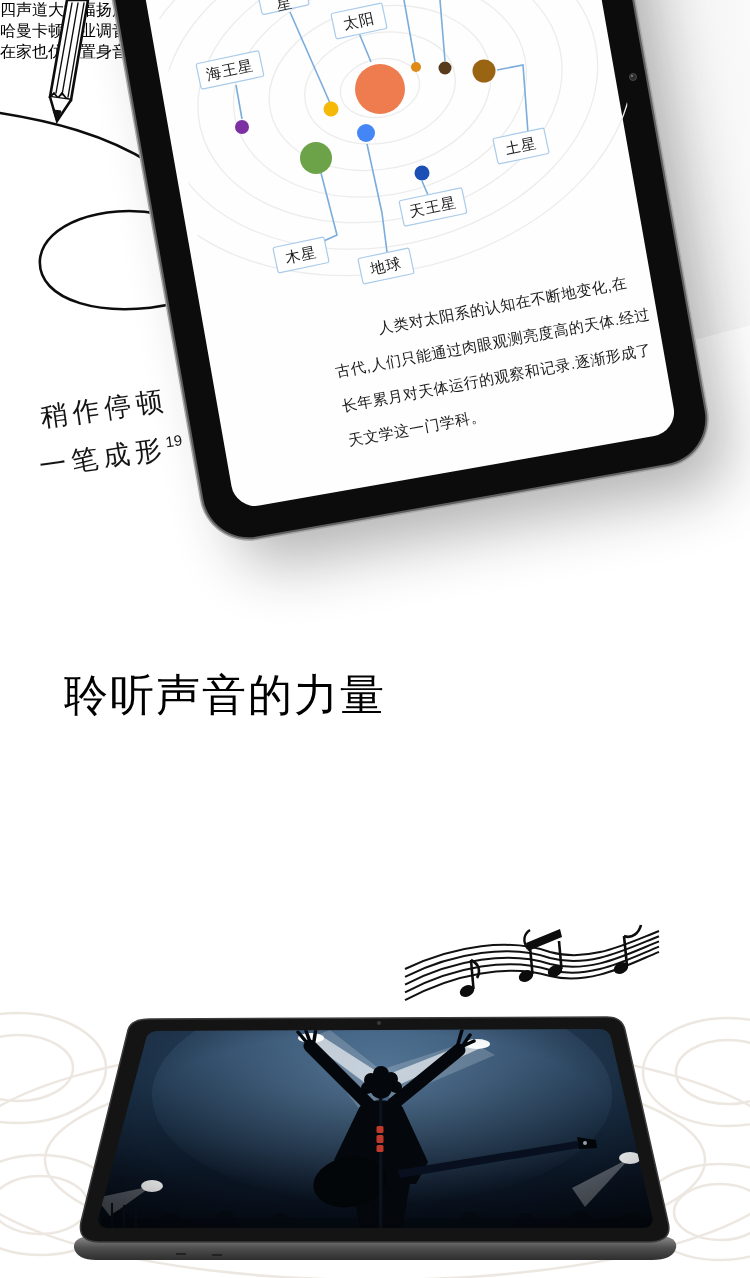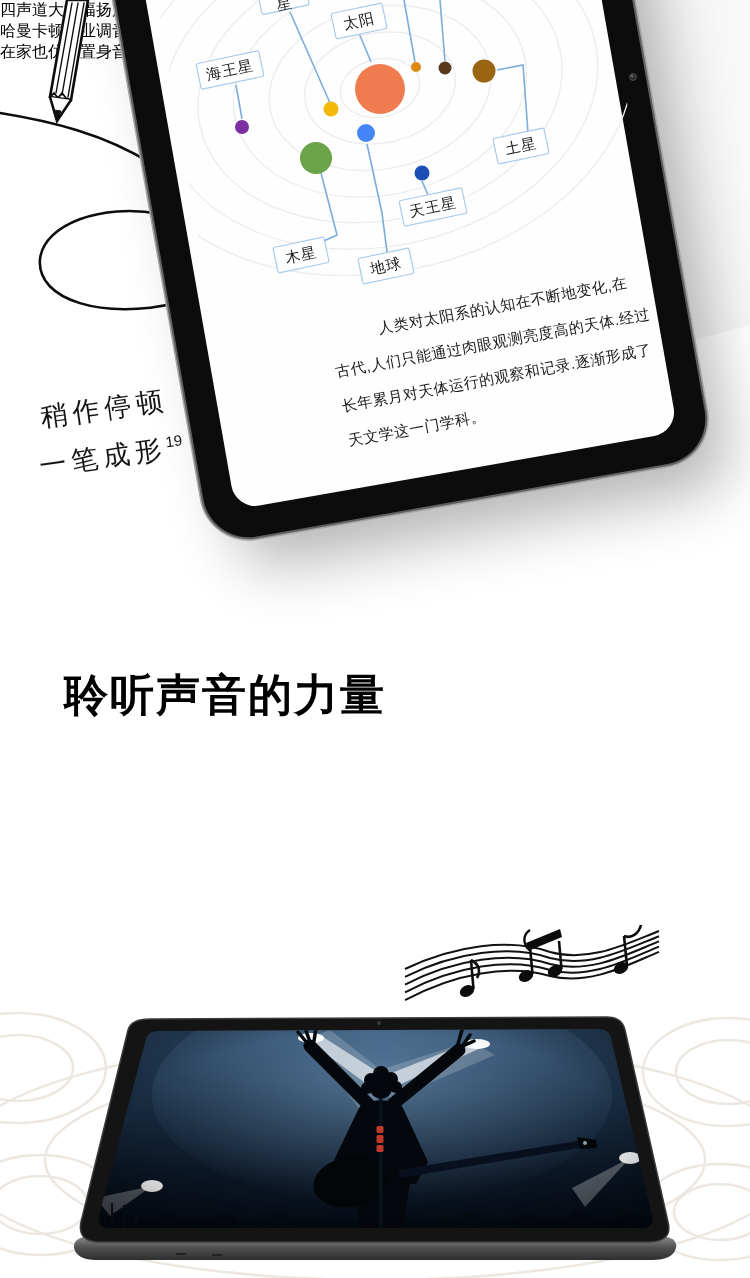--- a/index.html
+++ b/index.html
@@ -23,21 +23,21 @@
   .hand-par .indent{padding-left:50px;}
   .side-note{position:absolute;left:30px;top:398px;z-index:5;transform:rotate(-8deg);
         transform-origin:0 0;font-size:27px;letter-spacing:5px;line-height:42px;color:#141414;}
   .side-note .l1{margin-left:8px;}
   .side-note sup{font-size:15px;letter-spacing:0;}
   .lblbox{fill:#ffffff;}
   .lbltext{stroke:none;fill:#1a1a1a;font-size:15px;text-anchor:middle;letter-spacing:1px;}
   .orbit{fill:none;stroke:#ececec;stroke-width:1.3;}
   
   .audio-heading{position:absolute;left:64px;top:666px;margin:0;z-index:6;
-        font-size:44px;font-weight:bold;letter-spacing:2px;color:#000;}
+        font-size:44px;font-weight:normal;letter-spacing:2px;color:#000;}
   .audio-body{position:absolute;left:64px;top:746px;margin:0;z-index:6;
         font-size:25px;line-height:46px;letter-spacing:.5px;color:#2e2e2e;}
   
   .concert-svg{position:absolute;left:0;top:900px;z-index:2;}
 </style>
 </head>
 <body>
 
 <div class="page">
 

